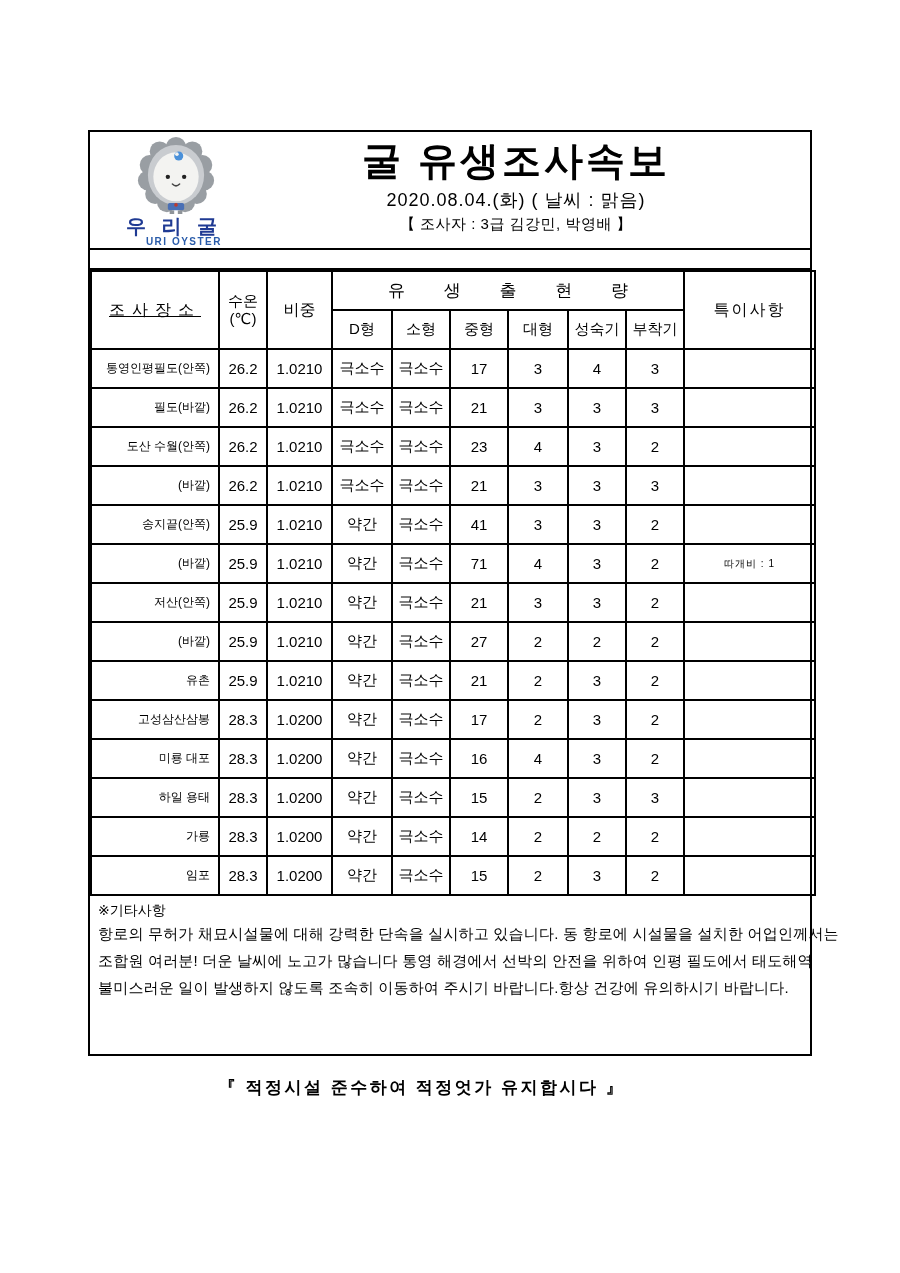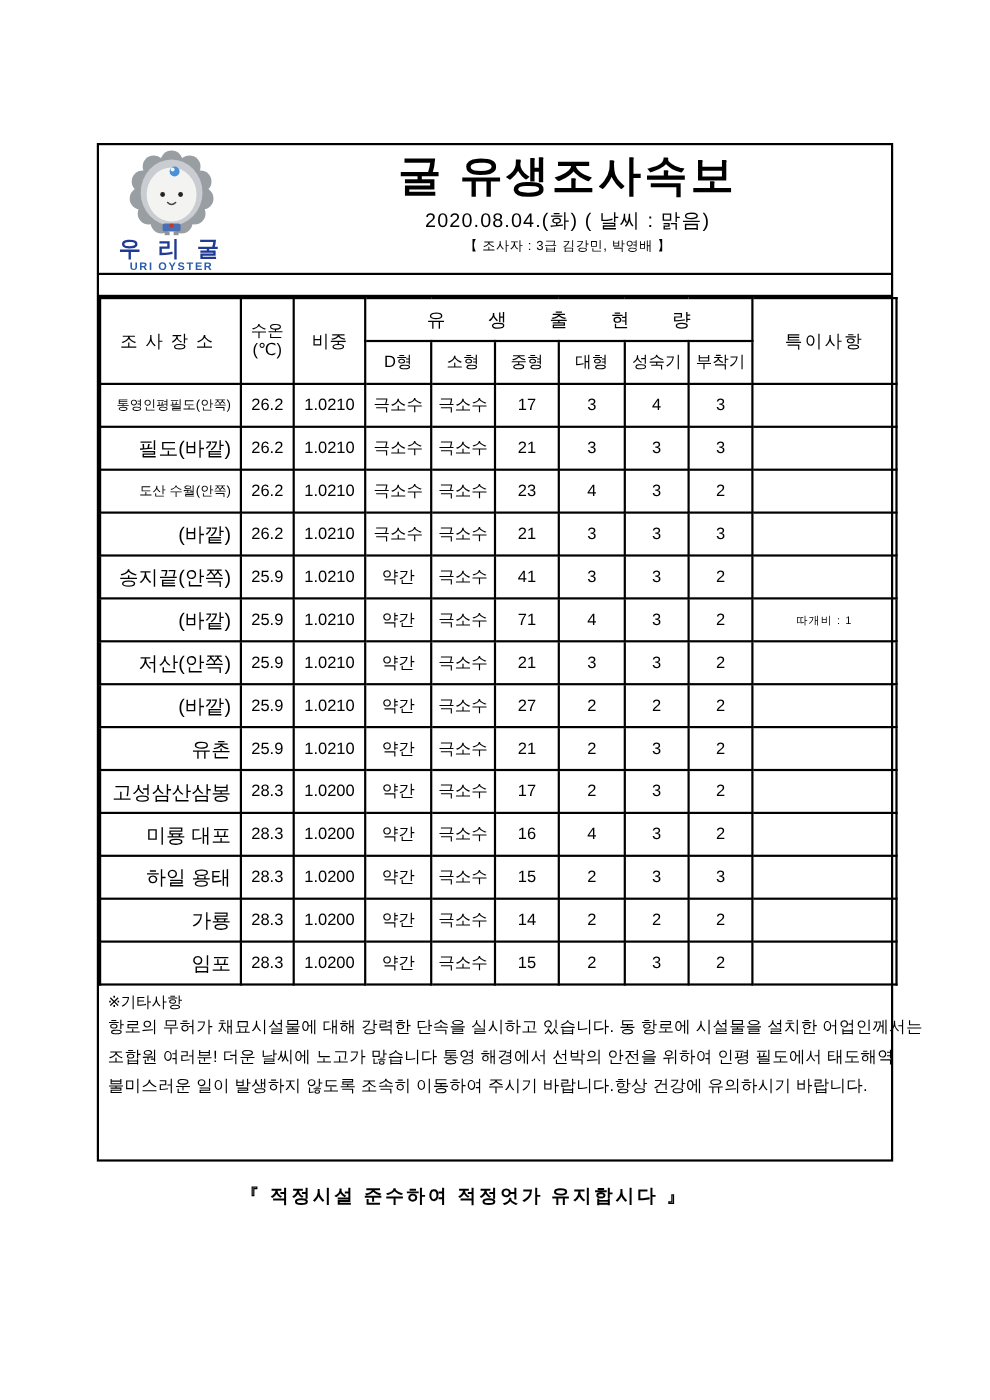--- a/index.html
+++ b/index.html
@@ -13,40 +13,40 @@
   }
   .doc {
     position: absolute;
     left: 88px; top: 130px;
     width: 724px;
     border: 2px solid #000;
     background: #fff;
   }
   
   .header-sec { display: flex; border-bottom: 2px solid #000; height: 118px; }
-  .logo-block { width: 132px; text-align: center; padding-top: 4px; flex: none; }
+  .logo-block { width: 132px; text-align: right; padding-top: 4px; flex: none; }
   .logo-ko { font-size: 20px; font-weight: bold; letter-spacing: 5px; line-height: 20px; margin-top: -2px; }
   .logo-en { font-size: 10px; font-weight: bold; letter-spacing: 1.5px; line-height: 12px; }
   .title-block { flex: 1; text-align: center; padding-top: 7px; }
   .title { font-size: 39px; font-weight: bold; letter-spacing: 3px; line-height: 44px; }
   .date-line { font-size: 18px; margin-top: 5px; letter-spacing: 1px; }
-  .surveyor-line { font-size: 12px; margin-top: 3px; letter-spacing: 0.5px; }
+  .surveyor-line { font-size: 15px; margin-top: 3px; letter-spacing: 0.5px; }
   
   .spacer-band { height: 20px; border-bottom: 2px solid #000; }
   
   table { border-collapse: collapse; width: 100%; table-layout: fixed; }
   th, td { border: 2px solid #000; text-align: center; padding: 0; font-weight: normal; }
   thead th { font-size: 16px; height: 39px; }
-  .loc-th { letter-spacing: 7px; }
+  .loc-th { letter-spacing: 7px; text-decoration: underline; }
   .temp-th div { line-height: 18px; font-size: 15px; }
   .group-th { letter-spacing: 17px; font-size: 17px; text-indent: 17px; }
   .sub-th { font-size: 15px; }
   .notes-th { letter-spacing: 2px; font-family: Liberation Serif, serif; }
   td { height: 39px; font-size: 15px; }
-  td.loc { text-align: right; padding-right: 8px; font-size: 18px; }
+  td.loc { text-align: right; padding-right: 8px; font-size: 12px; }
   td.loc-small { font-size: 12px; margin-top: 12px; }
   td.note-cell { font-size: 10px; letter-spacing: 1px; margin-top: 48px; }
   
   .notes-sec { height: 158px; padding: 4px 10px 0 8px; }
   .notes-heading { font-size: 14px; margin-top: 2px; }
   .notes-line { font-size: 15px; line-height: 27px; letter-spacing: 0.2px; white-space: nowrap; }
   
   .slogan {
     position: absolute; top: 1076px; left: 0; width: 844px;
     text-align: center; font-size: 17px; font-weight: bold; letter-spacing: 2.5px;

